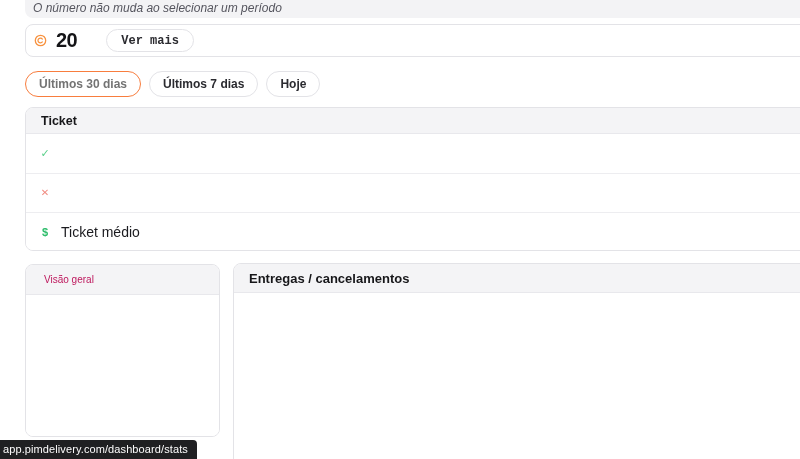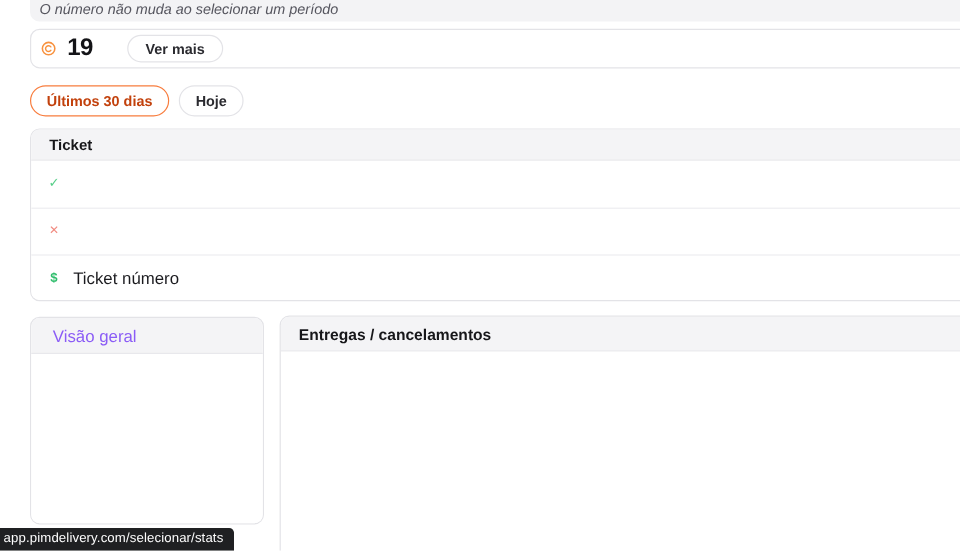--- a/index.html
+++ b/index.html
@@ -25,38 +25,38 @@
   .counter-card {
     position:absolute; left:25px; top:24px; width:790px; height:33px;
     background:#fff; border:1px solid #e3e3e7; border-radius:8px;
     display:flex; align-items:center; gap:9px; padding:0 8px;
   }
   .coin { width:13px; height:13px; flex:0 0 auto; }
   .counter-value { font-size:20px; font-weight:800; letter-spacing:-0.5px; color:#141417; }
   .ver-mais-btn {
     margin-left:20px; height:23px; padding:0 14px;
     background:#fff; border:1px solid #e3e3e7; border-radius:12px;
-    font-family:Liberation Sans, sans-serif;
+    font-family:Liberation Mono, monospace;
     font-size:12px; font-weight:700; color:#2b2b30; cursor:pointer;
     display:inline-flex; align-items:center;
   }
 
   
   .filters {
     position:absolute; left:25px; top:71px;
     display:flex; gap:8px;
   }
   .filter-btn {
     height:26px; padding:0 13px; background:#fff;
     border:1px solid #e3e3e7; border-radius:13px;
     font-family:"Liberation Sans", sans-serif;
     font-size:12px; font-weight:700; color:#2b2b30; cursor:pointer;
     display:inline-flex; align-items:center; white-space:nowrap;
   }
-  .filter-btn.active { border-color:#f87d3e; color:#c2410c; }
+  .filter-btn.active { border-color:#f87d3e; color:#737373; }
 
   
   .summary-card {
     position:absolute; left:25px; top:107px; width:790px; height:144px;
     background:#fff; border:1px solid #e3e3e7; border-radius:8px; overflow:hidden;
   }
   .summary-head {
     height:26px; background:#f4f4f6; border-bottom:1px solid #e8e8ec;
     display:flex; align-items:center; padding-left:15px;
     font-size:12.5px; font-weight:700; color:#17171a;
@@ -76,21 +76,21 @@
     position:absolute; background:#fff;
     border:1px solid #e3e3e7; border-radius:8px; overflow:hidden;
   }
   .panel-overview { left:25px; top:264px; width:195px; height:173px; }
   .panel-deliveries { left:233px; top:263px; width:575px; height:210px; }
   .panel-head {
     background:#f4f4f6; border-bottom:1px solid #e8e8ec;
     display:flex; align-items:center;
   }
   .panel-overview .panel-head {
-    height:30px; padding-left:18px; font-size:14px; font-weight:400; color:#8b5cf6;
+    height:30px; padding-left:18px; font-size:10px; font-weight:400; color:#be185d;
   }
   .panel-deliveries .panel-head {
     height:29px; padding-left:15px; font-size:13px; font-weight:700; color:#17171a;
   }
   .panel-body { background:#fff; width:100%; height:100%; }
 
   
   .status-tooltip {
     position:absolute; left:-5px; top:440px; height:24px;
     background:#1f2022; color:#fdfdfd; border-radius:4px 4px 0 0;
@@ -105,56 +105,57 @@
 
   <div class="note-strip">
     <span>O número não muda ao selecionar um período</span>
   </div>
 
   <div class="counter-card">
     <svg class="coin" viewBox="0 0 16 16">
       <circle cx="8" cy="8" r="6.4" fill="none" stroke="#f8923f" stroke-width="1.6"></circle>
       <path d="M10.3 6.2 A3 3 0 1 0 10.3 9.8" fill="none" stroke="#f8923f" stroke-width="1.5" stroke-linecap="round"></path>
     </svg>
-    <span class="counter-value">19</span>
+    <span class="counter-value">20</span>
     <button class="ver-mais-btn">Ver mais</button>
   </div>
 
   <div class="filters">
     <button class="filter-btn active">Últimos 30 dias</button>
+    <button class="filter-btn">Últimos 7 dias</button>
     <button class="filter-btn">Hoje</button>
   </div>
 
   <div class="summary-card">
     <div class="summary-head">
       <span>Ticket</span>
     </div>
     <div class="summary-row">
       <span class="row-icon check">✓</span>
     </div>
     <div class="summary-row">
       <span class="row-icon cross">✕</span>
     </div>
     <div class="summary-row">
       <span class="row-icon dollar">$</span>
-      <span>Ticket número</span>
+      <span>Ticket médio</span>
     </div>
   </div>
 
   <div class="panel panel-overview">
     <div class="panel-head">
       <span>Visão geral</span>
     </div>
     <div class="panel-body"></div>
   </div>
 
   <div class="panel panel-deliveries">
     <div class="panel-head">
       <span>Entregas / cancelamentos</span>
     </div>
     <div class="panel-body"></div>
   </div>
 
   <div class="status-tooltip">
-    <span>app.pimdelivery.com/selecionar/stats</span>
+    <span>app.pimdelivery.com/dashboard/stats</span>
   </div>
 
 </div>
 
 </body></html>

